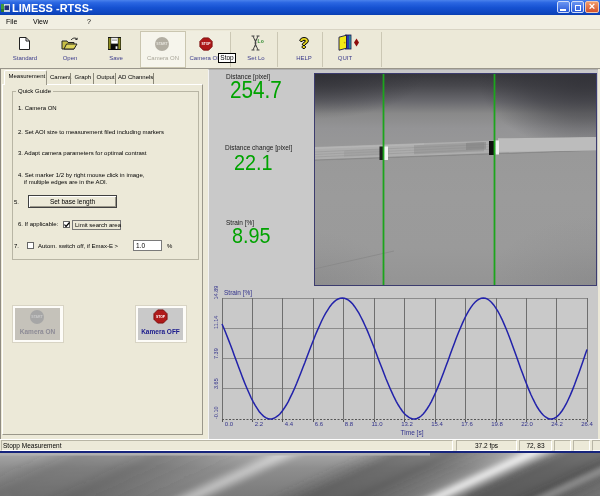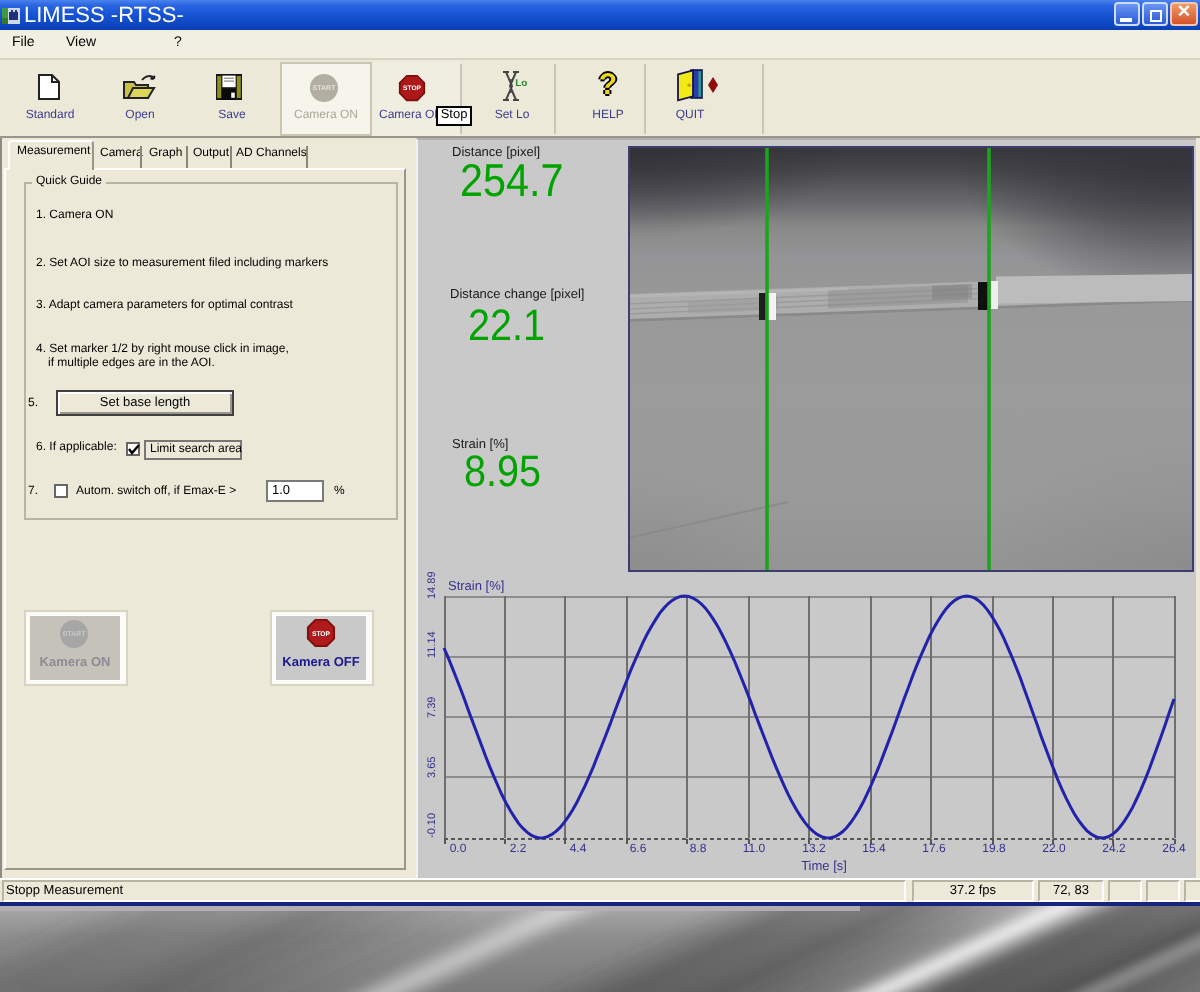--- a/index.html
+++ b/index.html
@@ -14,21 +14,21 @@
 
 <div class="abs" style="left:0;top:0;width:600px;height:15px;background:linear-gradient(180deg,#4a82ec 0%,#2a66e2 18%,#1652d2 50%,#0d45be 88%,#0a3eb0 100%);">
   <svg class="abs" style="left:1px;top:4px;" width="9" height="8">
     <rect x="0" y="0" width="9" height="8" fill="#cfd8e4"></rect>
     <rect x="0" y="0" width="3" height="8" fill="#3f9a3f"></rect>
     <rect x="0" y="5" width="3" height="3" fill="#2f7a2f"></rect>
     <rect x="3.5" y="2" width="4.5" height="4" fill="#22307a"></rect>
     <rect x="4.5" y="1" width="1" height="1.5" fill="#22307a"></rect>
     <rect x="6.5" y="1" width="1" height="1.5" fill="#22307a"></rect>
   </svg>
-  <div class="abs" style="left:12px;top:2px;font-size:11px;font-weight:normal;color:#fff;">LIMESS -RTSS-</div>
+  <div class="abs" style="left:12px;top:2px;font-size:11px;font-weight:bold;color:#fff;">LIMESS -RTSS-</div>
   <div class="abs" style="left:557px;top:1px;width:13px;height:12px;background:linear-gradient(180deg,#6a95f2,#2a5ad8);border:1px solid #cfdcf8;border-radius:2px;">
     <div class="abs" style="left:2px;top:7px;width:6px;height:2px;background:#fff;"></div>
   </div>
   <div class="abs" style="left:571px;top:1px;width:13px;height:12px;background:linear-gradient(180deg,#6a95f2,#2a5ad8);border:1px solid #cfdcf8;border-radius:2px;">
     <div class="abs" style="left:2.5px;top:2.5px;width:6px;height:6px;border:1.5px solid #fff;"></div>
   </div>
   <div class="abs" style="left:585px;top:1px;width:14px;height:12px;background:linear-gradient(180deg,#f09a6a,#d4512a);border:1px solid #f0c8b0;border-radius:2px;color:#fff;font-size:11px;font-weight:bold;text-align:center;line-height:9px;">×</div>
 </div>
 
 <div class="abs" style="left:0;top:15px;width:600px;height:14px;background:#f1efe2;">

